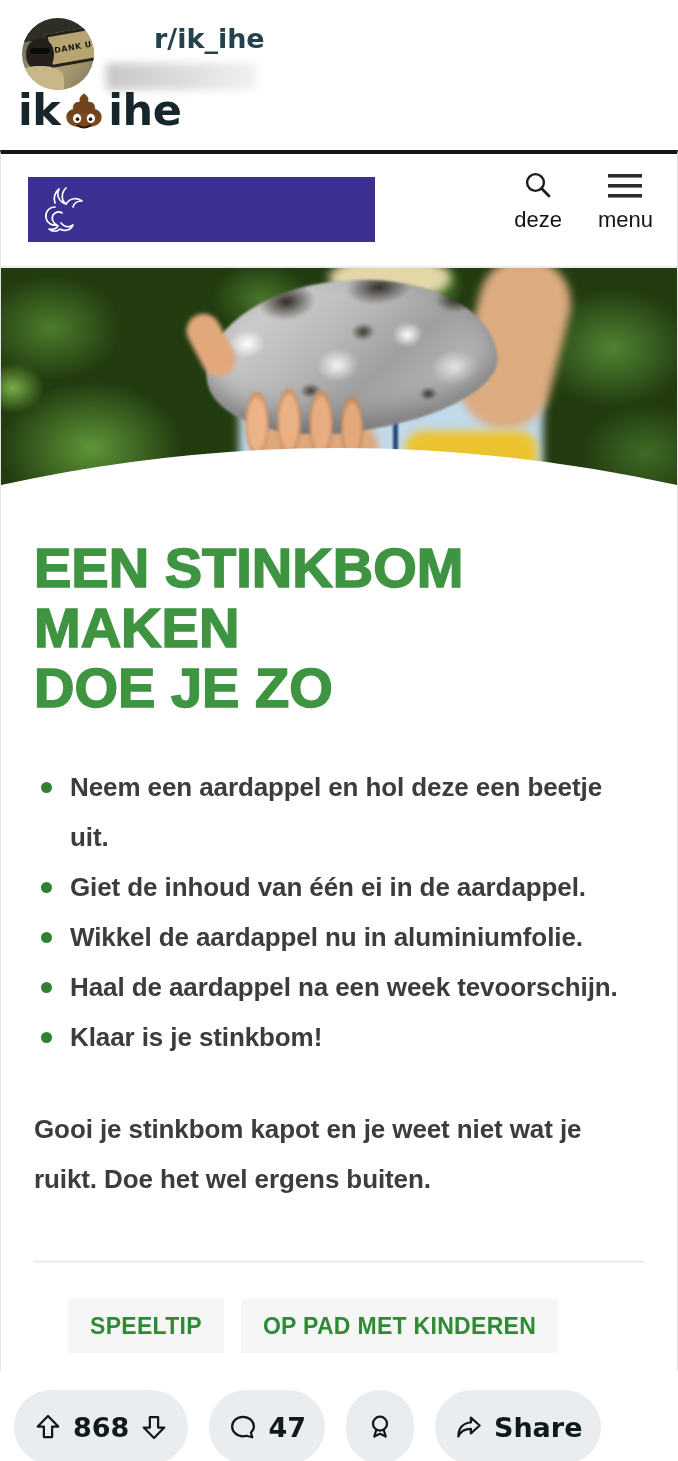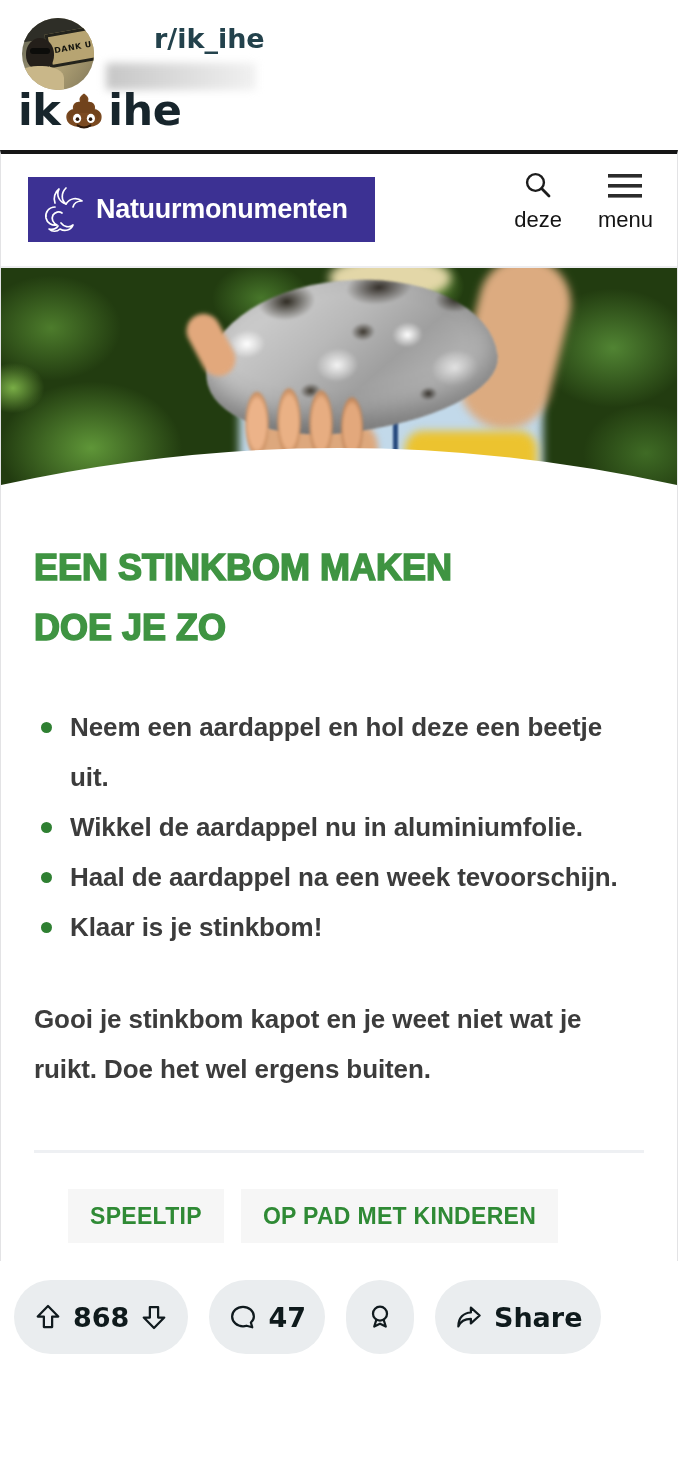--- a/index.html
+++ b/index.html
@@ -75,21 +75,21 @@
     background:
       radial-gradient(16px 44px at 16px 48px,#ecb389 55%,#c98f62 70%,transparent 76%),
       radial-gradient(16px 46px at 48px 46px,#eab185 55%,#c78d60 70%,transparent 76%),
       radial-gradient(16px 46px at 80px 48px,#e7ad81 55%,#c38a5e 70%,transparent 76%),
       radial-gradient(15px 42px at 111px 52px,#e3a87c 55%,#bf855a 70%,transparent 76%);}
   .curve{position:absolute;left:0;bottom:-1px;width:100%;height:46px;display:block;}
 
   
   .article{padding:0 33px 18px;background:#fff;}
   .article-title{margin:48px 0 0;font-family:"Liberation Sans",sans-serif;font-weight:900;
-    font-size:36px;line-height:60px;color:#3f9442;-webkit-text-stroke:1.6px #3f9442;
+    font-size:56px;line-height:60px;color:#3f9442;-webkit-text-stroke:1.6px #3f9442;
     letter-spacing:0;white-space:pre-line;}
   .steps{margin:44px 0 0;padding:0;list-style:none;}
   .steps li{display:flex;align-items:flex-start;}
   .dot{flex:none;width:11px;height:11px;border-radius:50%;background:#2f8032;margin:20px 18px 0 7px;}
   .step-text,.outro{font-size:26px;line-height:50px;color:#3c3c3c;letter-spacing:-.1px;font-weight:bold;}
   .outro{margin:42px 0 0;}
   .hr{margin-top:56px;border-top:3px solid #eef0f3;height:0;}
   .tags{margin:36px 0 0 34px;display:flex;gap:17px;}
   .tag{background:#f6f6f6;color:#2f8a35;font-weight:bold;font-size:23px;height:54px;display:flex;align-items:center;
     padding:0 22px;letter-spacing:.3px;text-decoration:none;cursor:pointer;}
@@ -138,21 +138,20 @@
     <div class="site-header">
       <div class="logo-box">
         <svg width="44" height="50" viewBox="0 0 44 50" aria-hidden="true">
           <g stroke="#fff" stroke-width="1.7" fill="none" stroke-linecap="round" stroke-linejoin="round">
             <path d="M25 3c-5 5-5 12 0 16-7-2-10-9-7-15-4 3-6 9-4 14"></path>
             <path d="M25 19c4-6 11-7 16-3-5 0-8 2-9 6"></path>
             <path d="M14 22c-6 0-10 5-9 11 1 5 6 8 11 7-4-2-6-6-4-10 2-3 6-4 9-2"></path>
             <path d="M20 38c3 4 8 5 12 2-2 5-8 7-13 4-3 3-8 3-11 0 4 1 7 0 9-3"></path>
           </g>
         </svg>
-        <span class="brand">Natuurmonumenten</span>
       </div>
       <div class="site-nav">
         <div class="nav-item">
           <span class="ic">
             <svg width="32" height="32" viewBox="0 0 32 32" aria-hidden="true">
               <circle cx="13.5" cy="12.5" r="8.4" stroke="#1c1c1c" stroke-width="2.4" fill="none"></circle>
               <line x1="19.6" y1="18.6" x2="27" y2="26" stroke="#1c1c1c" stroke-width="2.8" stroke-linecap="round"></line>
             </svg>
           </span>
           <span class="nav-label">deze</span>
@@ -190,20 +189,24 @@
       <h2 class="article-title">EEN STINKBOM MAKEN
 DOE JE ZO</h2>
 
       <ul class="steps">
         <li>
           <span class="dot"></span>
           <span class="step-text">Neem een aardappel en hol deze een beetje uit.</span>
         </li>
         <li>
           <span class="dot"></span>
+          <span class="step-text">Giet de inhoud van één ei in de aardappel.</span>
+        </li>
+        <li>
+          <span class="dot"></span>
           <span class="step-text">Wikkel de aardappel nu in aluminiumfolie.</span>
         </li>
         <li>
           <span class="dot"></span>
           <span class="step-text">Haal de aardappel na een week tevoorschijn.</span>
         </li>
         <li>
           <span class="dot"></span>
           <span class="step-text">Klaar is je stinkbom!</span>
         </li>

